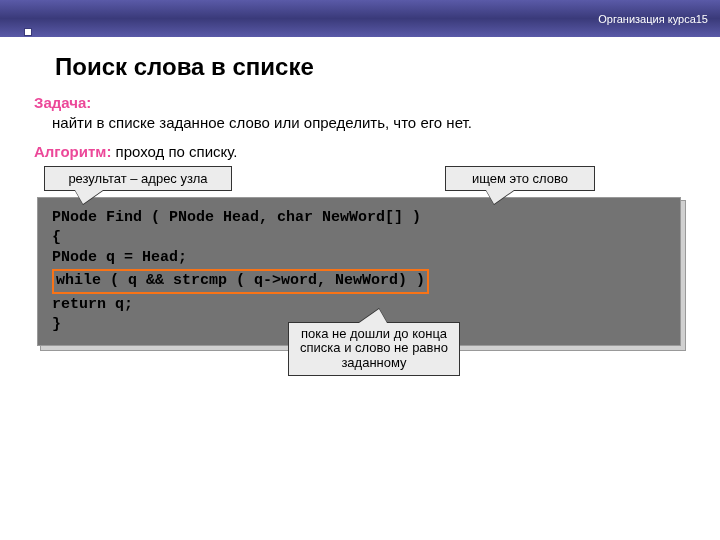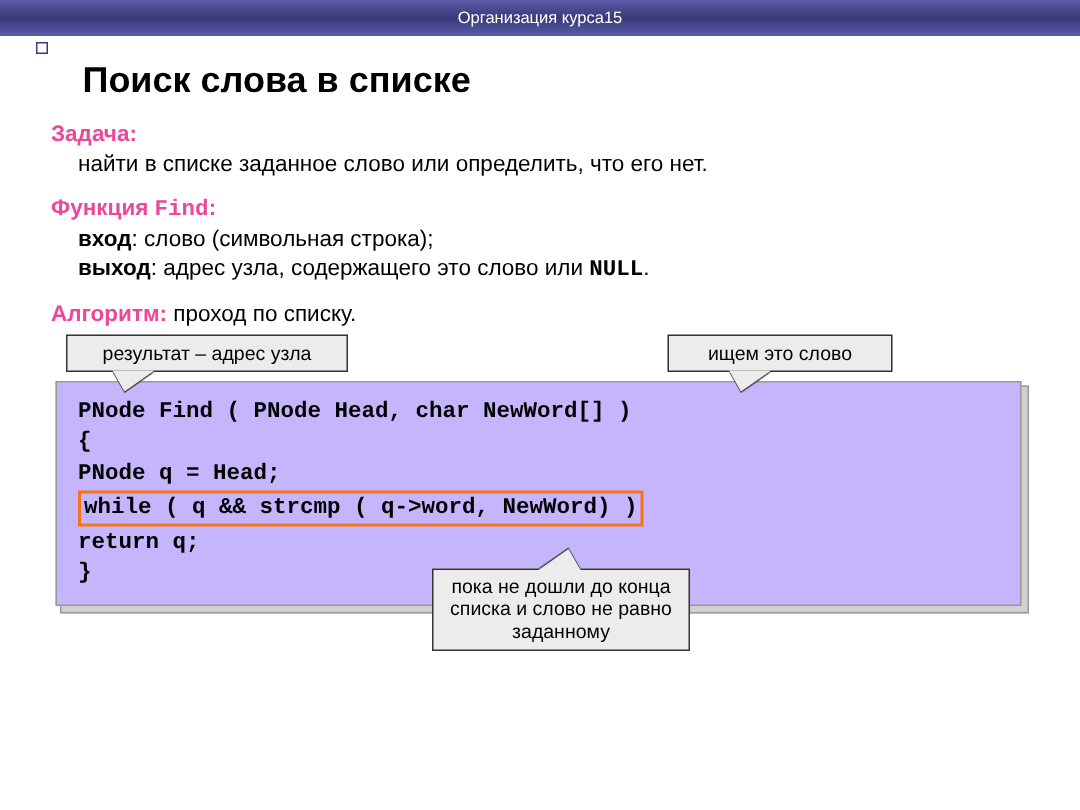--- a/index.html
+++ b/index.html
@@ -1,30 +1,30 @@
 <!DOCTYPE html>
 <html><head>
 <meta charset="utf-8">
 <style>
   * { box-sizing: border-box; margin: 0; padding: 0; }
   body { width: 720px; height: 540px; font-family: Arial, sans-serif; background: #fff; position: relative; overflow: hidden; }
-  .topbar { height: 24px; background: linear-gradient(#5a5aa8 0%, #3a3a7a 50%, #5a5aa8 100%); display: flex; align-items: center; justify-content: center; padding: 0 12px; }
+  .topbar { height: 37px; background: linear-gradient(#5a5aa8 0%, #3a3a7a 50%, #5a5aa8 100%); display: flex; align-items: center; justify-content: flex-end; padding: 0 12px; }
   .crumb { color: #fff; font-size: 11px; }
   .pagenum { color: #fff; font-size: 11px; }
   .bullet { width: 8px; height: 8px; background: #fff; border: 1px solid #3a3a7a; position: absolute; left: 24px; top: 28px; }
   .content { padding: 10px 34px 0 34px; }
   h1 { font-size: 24px; font-weight: bold; margin: 6px 0 12px 21px; }
   .sec-label { color: #ec4899; font-weight: bold; font-size: 15px; display: inline; }
   .para { font-size: 15px; margin-bottom: 10px; line-height: 1.3; }
   .para .body { display: block; padding-left: 18px; }
   .mono { font-family: "Courier New", monospace; font-weight: bold; }
   .io { font-weight: bold; }
   .codewrap { position: relative; margin-top: 38px; }
   .codeframe { background: #d0d0d0; border: 1px solid #999; padding: 0; margin-left: 6px; }
-  .codebox { background: #c4b5fd; border: 1px solid #999; position: relative; top: -4px; left: -4px; padding: 10px 14px; font-family: "Courier New", monospace; font-size: 15px; font-weight: bold; line-height: 1.35; }
+  .codebox { background: #737373; border: 1px solid #999; position: relative; top: -4px; left: -4px; padding: 10px 14px; font-family: "Courier New", monospace; font-size: 15px; font-weight: bold; line-height: 1.35; }
   .hlbox { border: 2px solid #f97316; padding: 0 2px; display: inline-block; margin: 1px 0; }
   .callout { position: absolute; background: #ececec; border: 1px solid #333; padding: 4px 10px; font-size: 13px; font-weight: normal; text-align: center; z-index: 5; }
   .callout::after { content: ""; position: absolute; width: 0; height: 0; }
   .c1 { left: 10px; top: -34px; width: 188px; }
   .c1::after { left: 30px; bottom: -14px; border-left: 8px solid transparent; border-right: 20px solid transparent; border-top: 14px solid #ececec; filter: drop-shadow(0 1px 0 #333); }
   .c2 { left: 411px; top: -34px; width: 150px; }
   .c2::after { left: 40px; bottom: -14px; border-left: 8px solid transparent; border-right: 20px solid transparent; border-top: 14px solid #ececec; filter: drop-shadow(0 1px 0 #333); }
   .c3 { left: 254px; top: 122px; width: 172px; line-height: 1.15; }
   .c3::after { left: 70px; top: -14px; border-left: 20px solid transparent; border-right: 8px solid transparent; border-bottom: 14px solid #ececec; filter: drop-shadow(0 -1px 0 #333); }
 </style>
@@ -38,29 +38,20 @@
 <div class="bullet"></div>
 
 <div class="content">
   <h1>Поиск слова в списке</h1>
 
   <div class="para">
     <span class="sec-label">Задача:</span>
     <span class="body">найти в списке заданное слово или определить, что его нет.</span>
   </div>
 
-  <div class="para">
-    <span class="sec-label">Функция </span><span class="sec-label mono">Find</span><span class="sec-label">:</span>
-    <span class="body">
-      <span class="io">вход</span><span>:   слово (символьная строка);</span>
-    </span>
-    <span class="body">
-      <span class="io">выход</span><span>: адрес узла, содержащего это слово или </span><span class="mono">NULL</span><span>.</span>
-    </span>
-  </div>
 
   <div class="para">
     <span class="sec-label">Алгоритм:</span><span> проход по списку.</span>
   </div>
 
   <div class="codewrap">
     <div class="callout c1">результат – адрес узла</div>
     <div class="callout c2">ищем это слово</div>
 
     <div class="codeframe">

